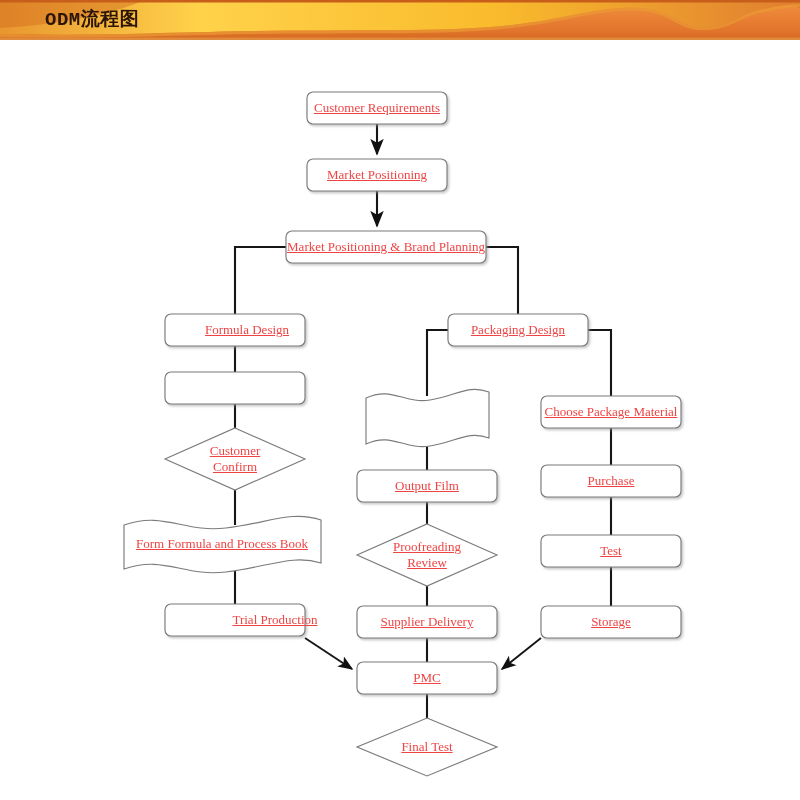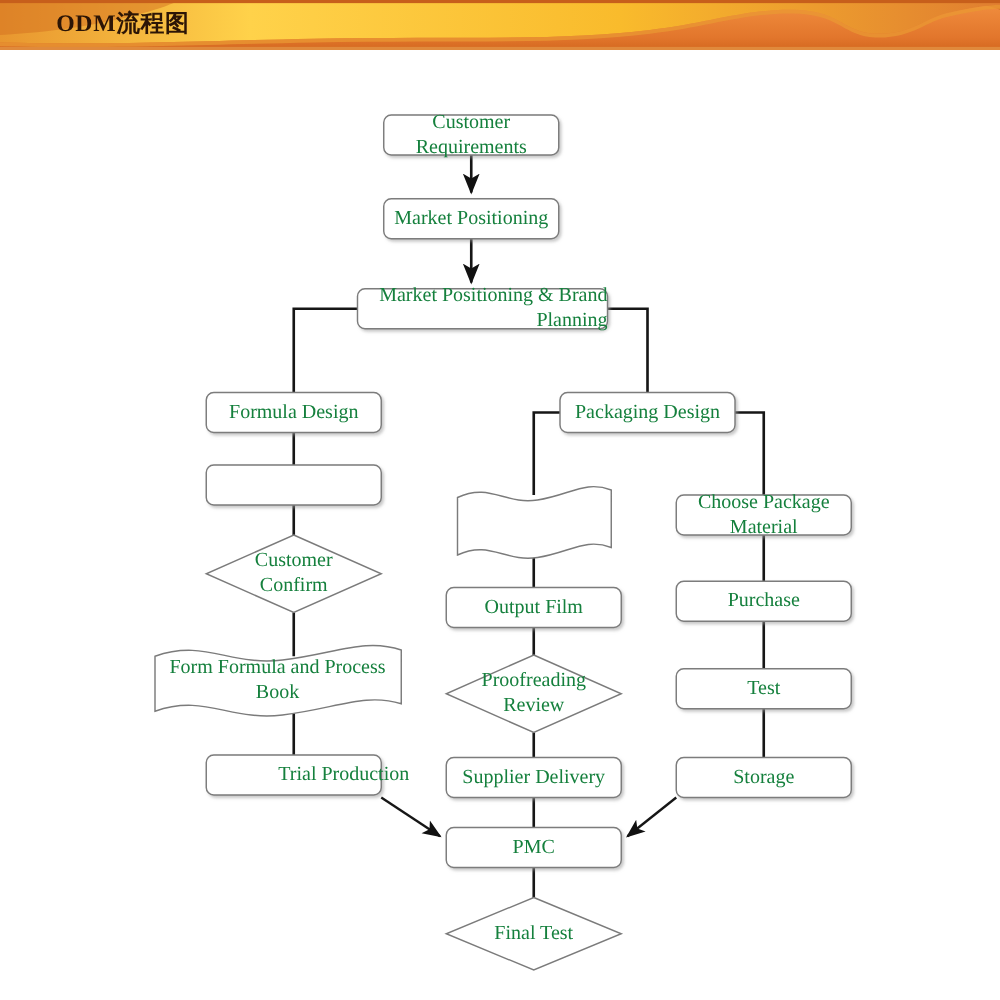--- a/index.html
+++ b/index.html
@@ -25,21 +25,21 @@
     overflow: hidden;
   }
   #banner-svg {
     position: absolute;
     left: 0; top: 0;
   }
   #banner-title {
     position: absolute;
     left: 45px;
     top: 6px;
-    font-family: Liberation Serif, serif;
+    font-family: Liberation Mono, monospace;
     font-weight: bold;
     font-size: 19px;
     letter-spacing: 0.5px;
     color: #2c1506;
     z-index: 5;
     white-space: nowrap;
   }
   #banner-rule {
     position: absolute;
     left: 0; top: 38px;
@@ -53,25 +53,26 @@
     position: absolute;
     left: 0; top: 0;
     width: 800px; height: 800px;
   }
   .node-label {
     position: absolute;
     display: flex;
     align-items: center;
     justify-content: center;
     text-align: center;
-    color: #15803d;
-    font-size: 16px;
+    color: #ef4444;
+    font-size: 13px;
     line-height: 1.22;
     white-space: pre-line;
     pointer-events: none;
+    text-decoration: underline;
   }
 </style>
 </head>
 <body>
 
 <div id="page">
 
   <div id="banner">
     <svg id="banner-svg" width="800" height="40" viewBox="0 0 800 40">
       <defs>
@@ -190,21 +191,21 @@
 
       <rect x="357" y="662" width="140" height="32" rx="6" ry="6" filter="url(#boxShadow)"></rect>
 
       <polygon points="427,718 497,747 427,776 357,747"></polygon>
     </g>
   </svg>
 
   <div class="node-label" style="left:307px;top:92px;width:140px;height:32px;">Customer Requirements</div>
   <div class="node-label" style="left:307px;top:159px;width:140px;height:32px;">Market Positioning</div>
   <div class="node-label" style="left:286px;top:231px;width:200px;height:32px;text-align:right;">Market Positioning &amp; Brand Planning</div>
-  <div class="node-label" style="left:165px;top:314px;width:140px;height:32px;">Formula Design</div>
+  <div class="node-label" style="left:165px;top:314px;width:140px;height:32px;padding-left:12px;">Formula Design</div>
   <div class="node-label" style="left:448px;top:314px;width:140px;height:32px;">Packaging Design</div>
   <div class="node-label" style="left:541px;top:396px;width:140px;height:32px;">Choose Package Material</div>
   <div class="node-label" style="left:165px;top:428px;width:140px;height:62px;">Customer
 Confirm</div>
   <div class="node-label" style="left:357px;top:470px;width:140px;height:32px;">Output Film</div>
   <div class="node-label" style="left:541px;top:465px;width:140px;height:32px;">Purchase</div>
   <div class="node-label" style="left:122px;top:516px;width:200px;height:56px;">Form Formula and Process Book</div>
   <div class="node-label" style="left:357px;top:524px;width:140px;height:62px;">Proofreading
 Review</div>
   <div class="node-label" style="left:541px;top:535px;width:140px;height:32px;">Test</div>

